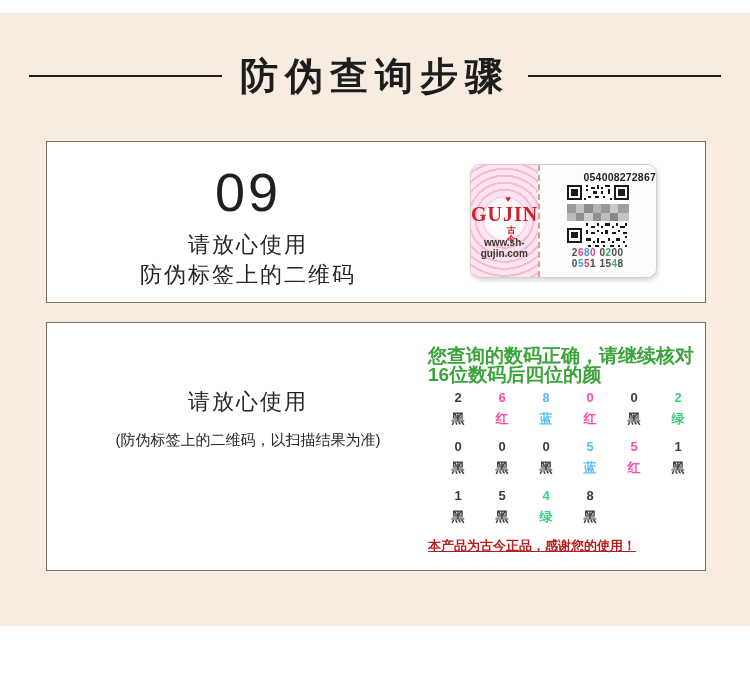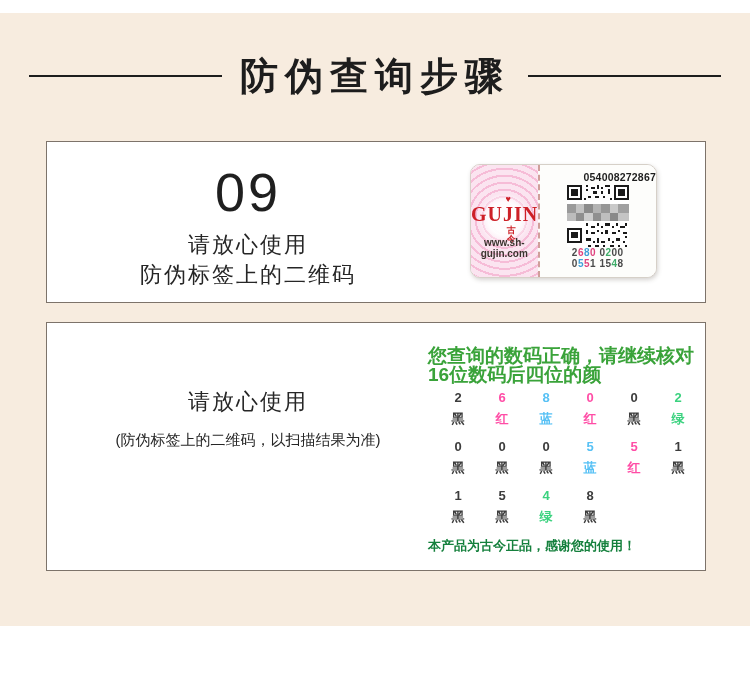--- a/index.html
+++ b/index.html
@@ -293,15 +293,15 @@
           <div class="digit-cell">
             <div class="digit" style="color: rgb(59, 210, 127);">4</div>
             <div class="digit-cn" style="color: rgb(59, 210, 127);">绿</div>
           </div>
           <div class="digit-cell">
             <div class="digit" style="color: rgb(60, 60, 60);">8</div>
             <div class="digit-cn" style="color: rgb(60, 60, 60);">黑</div>
           </div>
         </div>
       </div>
-    <div class="panel-footer" style="color: #15803d;">本产品为古今正品，感谢您的使用！</div>
+    <div class="panel-footer" style="color: #b91c1c; text-decoration: underline;">本产品为古今正品，感谢您的使用！</div>
   </div>
 </div>
 
 </body></html>

